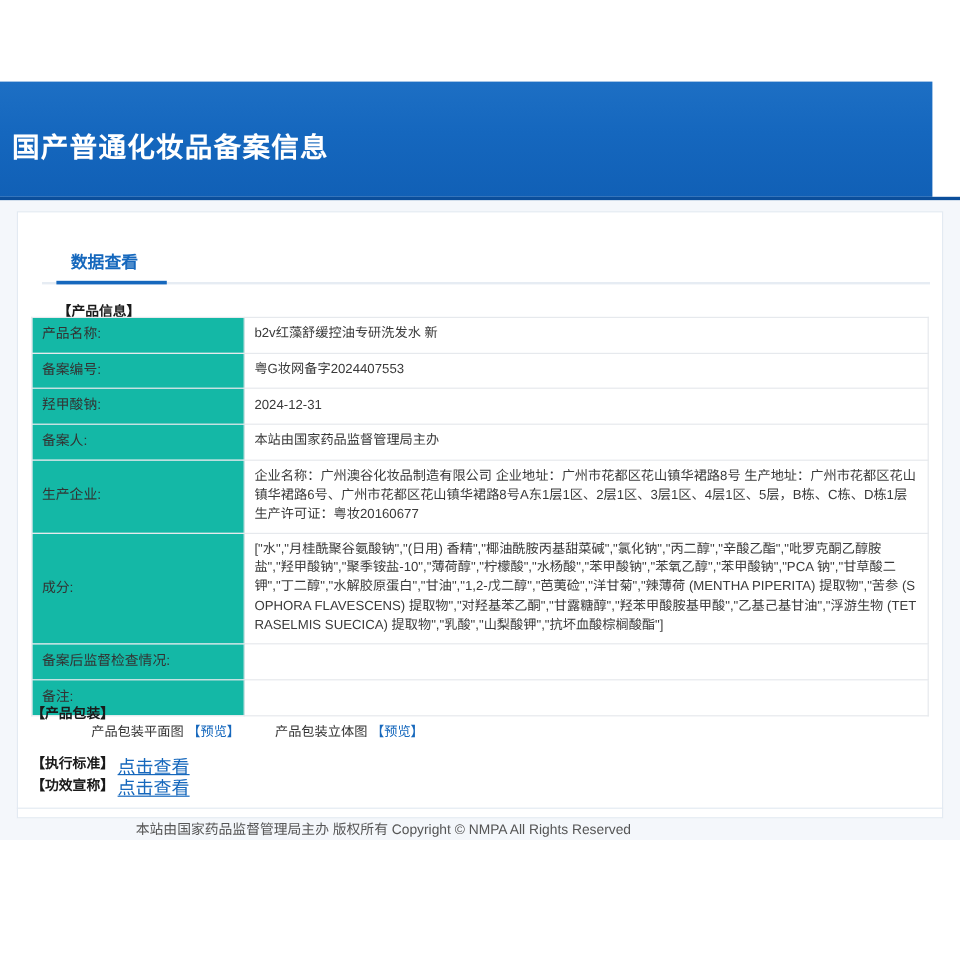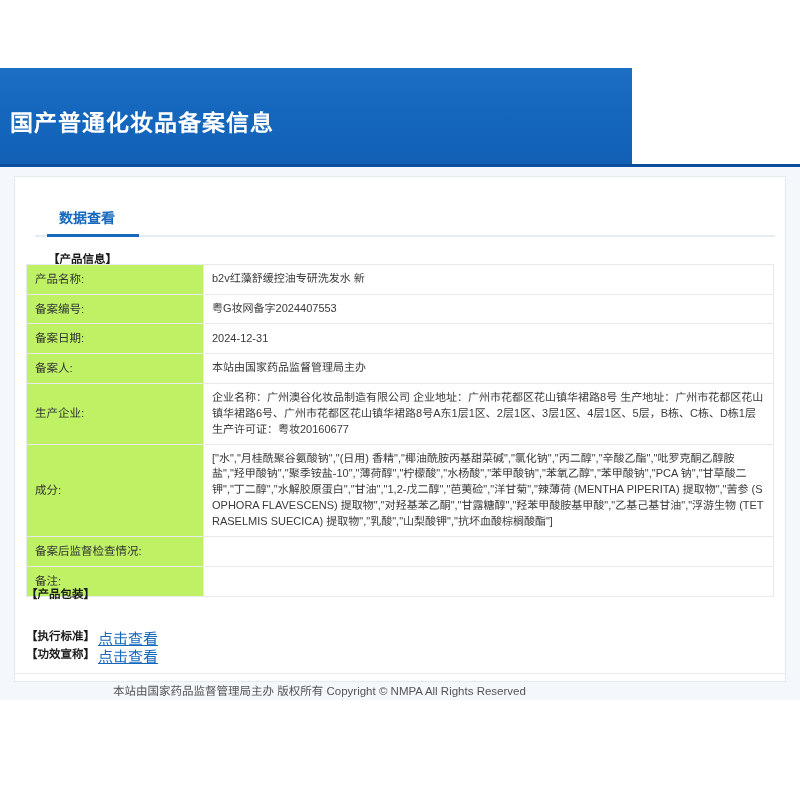--- a/index.html
+++ b/index.html
@@ -15,21 +15,21 @@
     width: 800px;
     height: 800px;
     background: #ffffff;
     overflow: hidden;
   }
   
   .banner {
     position: absolute;
     left: 0;
     top: 68px;
-    width: 632px;
+    width: 777px;
     height: 96px;
     background: linear-gradient(180deg, #1d6fc4 0%, #1567be 45%, #1160b6 100%);
   }
   .banner-title {
     position: absolute;
     left: 10px;
     top: 36px;
     color: #ffffff;
     font-size: 23px;
     font-weight: bold;
@@ -112,21 +112,21 @@
   }
   table.info td {
     border: 1px solid #e6e9ed;
     padding: 6px 8px;
     vertical-align: middle;
     color: #333333;
     line-height: 1.45;
   }
   table.info td.key {
     width: 160px;
-    background: #bef264;
+    background: #14b8a6;
     color: #333333;
     font-size: 11.5px;
   }
   table.info td.val {
     background: #ffffff;
     color: #3a3a3a;
     word-break: break-all;
   }
   .row-h-sm td { height: 13px; }
 
@@ -202,21 +202,21 @@
     <tbody>
       <tr>
         <td class="key">产品名称:</td>
         <td class="val">b2v红藻舒缓控油专研洗发水 新</td>
       </tr>
       <tr>
         <td class="key">备案编号:</td>
         <td class="val">粤G妆网备字2024407553</td>
       </tr>
       <tr>
-        <td class="key">备案日期:</td>
+        <td class="key">羟甲酸钠:</td>
         <td class="val">2024-12-31</td>
       </tr>
       <tr>
         <td class="key">备案人:</td>
         <td class="val">本站由国家药品监督管理局主办</td>
       </tr>
       <tr>
         <td class="key">生产企业:</td>
         <td class="val">企业名称：广州澳谷化妆品制造有限公司 企业地址：广州市花都区花山镇华裙路8号 生产地址：广州市花都区花山镇华裙路6号、广州市花都区花山镇华裙路8号A东1层1区、2层1区、3层1区、4层1区、5层，B栋、C栋、D栋1层 生产许可证：粤妆20160677</td>
       </tr>
@@ -230,20 +230,30 @@
       </tr>
       <tr class="row-h-sm">
         <td class="key">备注:</td>
         <td class="val"></td>
       </tr>
     </tbody>
   </table>
 
   <div class="section-label" id="lbl-package">【产品包装】</div>
 
+  <div class="pkg-row">
+    <span class="pkg-item first">
+      <span>产品包装平面图</span>
+      <a class="link" href="#">【预览】</a>
+    </span>
+    <span class="pkg-item">
+      <span>产品包装立体图</span>
+      <a class="link" href="#">【预览】</a>
+    </span>
+  </div>
 
   <div class="section-label" id="lbl-standard">【执行标准】</div>
   <a class="inline-links link-underline" id="std-link" href="#">点击查看</a>
 
   <div class="section-label" id="lbl-efficacy">【功效宣称】</div>
   <a class="inline-links link-underline" id="eff-link" href="#">点击查看</a>
 
   <div class="footer-sep"></div>
   <div class="footer">本站由国家药品监督管理局主办 版权所有 Copyright © NMPA All Rights Reserved</div>
 

